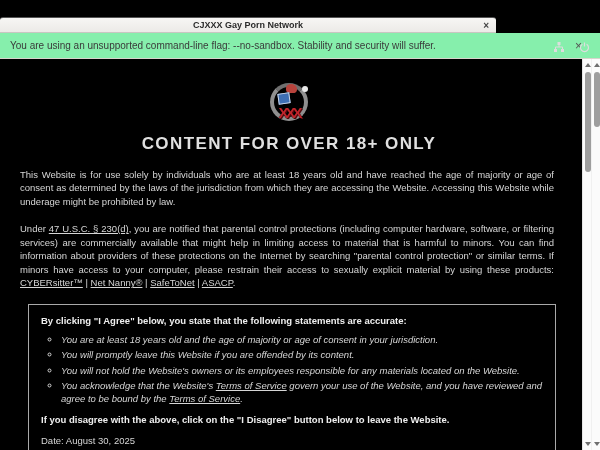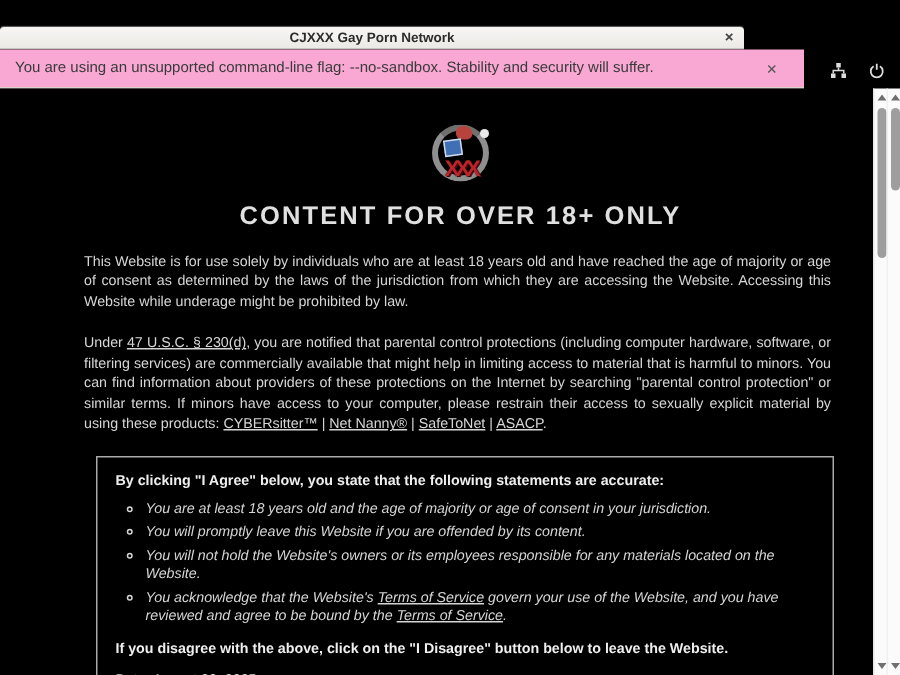--- a/index.html
+++ b/index.html
@@ -17,28 +17,28 @@
   .tb-right { margin-left:auto; display:flex; align-items:center; gap:14px; padding-right:10px; z-index:2; }
 
   
   .titlebar { position:absolute; left:0; top:17px; width:496px; height:16px;
               background:linear-gradient(#f7f6f4,#eceae7); border-bottom:1px solid #c9c6c1;
               border-top:1px solid #555; display:flex; align-items:center; justify-content:center;
               font-size:9px; font-weight:bold; color:#2b2b2b; border-radius:3px 3px 0 0; }
   .titlebar .win-close { position:absolute; right:7px; top:2px; color:#444; font-size:10px; font-weight:bold; cursor:default; }
 
   
-  .infobar { position:absolute; left:0; top:33px; width:536px; height:26px; background:#f9a8d4;
+  .infobar { position:absolute; left:0; top:33px; width:600px; height:26px; background:#86efac;
              border-bottom:1px solid #d8d4cc; display:flex; align-items:center;
              font-size:10px; color:#3a3a3a; padding:0 10px; }
   .infobar .ib-close { margin-left:auto; margin-right:8px; color:#555; font-size:12px; }
 
   
   .content { position:absolute; left:0; top:59px; width:578px; height:391px; background:#000;
-             color:#d6d6d6; font-size:9.5px; overflow:hidden;padding-left:36px; }
+             color:#d6d6d6; font-size:9.5px; overflow:hidden; }
   .logo-wrap { margin-top:22px; display:flex; justify-content:center; }
   .logo { position:relative; width:42px; height:42px; }
   .logo-ring { position:absolute; left:2px; top:2px; width:38px; height:38px; border-radius:50%;
                border:4px solid #8f8f8f; border-top-color:#6f6f6f; }
   .logo-cube { position:absolute; left:10px; top:12px; width:12px; height:11px; background:#3f6fb4;
                transform:rotate(-8deg); border:1px solid #cfd8e6; }
   .logo-fig { position:absolute; left:18px; top:3px; width:11px; height:9px; background:#b8433c; border-radius:45% 55% 40% 40%; }
   .logo-dotw { position:absolute; right:2px; top:5px; width:6px; height:6px; border-radius:50%; background:#e9e9e9; }
   .logo-xxx { position:absolute; left:0; bottom:2px; width:100%; text-align:center;
               font-size:15px; font-weight:bold; color:#c0242a; letter-spacing:-3px;

